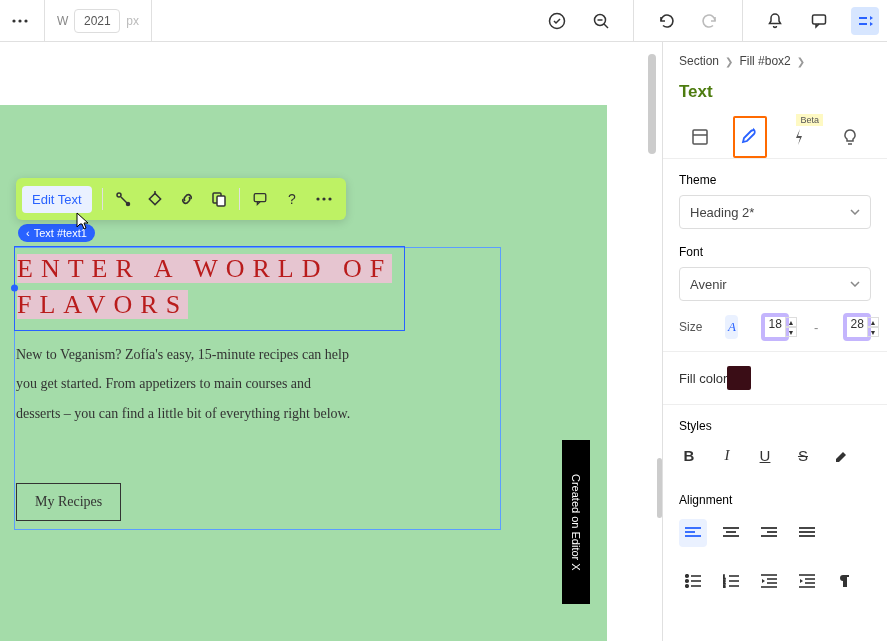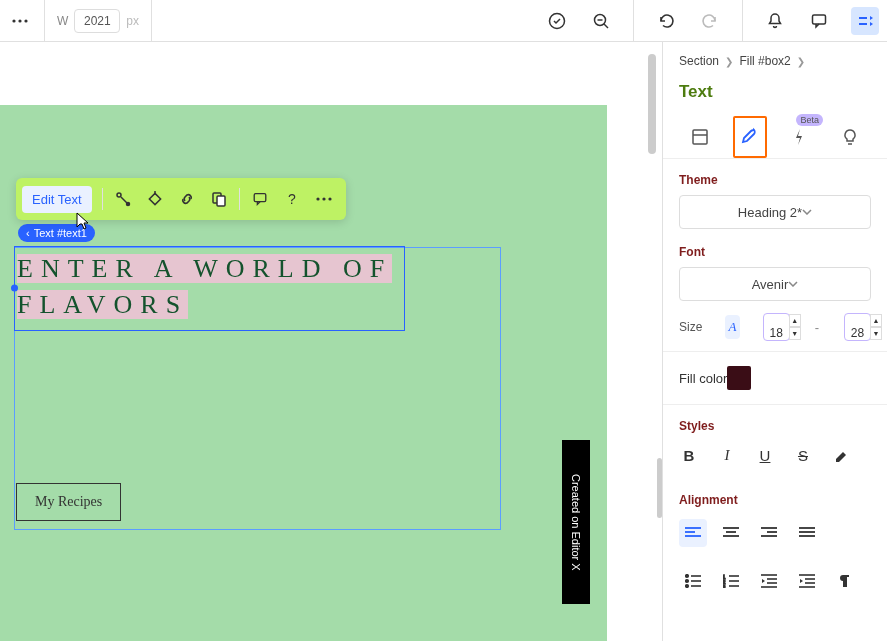--- a/index.html
+++ b/index.html
@@ -16,21 +16,21 @@
   .width-label { color: #888; font-size: 12px; }
   .width-input { width: 46px; height: 24px; border: 1px solid #ddd; border-radius: 4px; text-align: center; font-size: 12px; color: #555; }
   .px-label { color: #bbb; font-size: 12px; }
 
   .canvas { position: absolute; top: 42px; left: 0; width: 660px; height: 599px; overflow: hidden; background: #fff; }
   .stage-scroll { position: absolute; right: 4px; top: 12px; width: 8px; height: 100px; background: #ccc; border-radius: 4px; }
   .section-bg { position: absolute; top: 63px; left: 0; width: 607px; height: 536px; background: #a4dca9; }
   .content-box { position: absolute; top: 205px; left: 14px; width: 487px; height: 283px; border: 1px solid #5b9dff; }
   .heading-box { position: absolute; top: 204px; left: 14px; width: 391px; border: 1px solid #2962ff; padding: 4px 2px 6px 2px; }
   .heading-box::before { content:""; position:absolute; left:-4px; top:50%; width:7px; height:7px; background:#2962ff; border-radius:50%; transform:translateY(-50%); }
-  .heading-text { font-family: Georgia, 'Times New Roman', serif; font-size: 26px; letter-spacing: 8px; font-weight: 400; line-height: 1.4; color:#14532d; }
+  .heading-text { font-family: Georgia, 'Times New Roman', serif; font-size: 26px; letter-spacing: 8px; font-weight: 400; line-height: 1.4; color:#b91c1c; }
   .heading-text .hl { background: #e6c5d0; display:inline; }
   .body-text { position: absolute; top: 298px; left: 16px; width: 340px; font-family: Georgia, 'Times New Roman', serif; color: #333; line-height: 2.1; font-size: 14px; }
   .recipe-btn { position: absolute; top: 441px; left: 16px; border: 1px solid #333; padding: 10px 18px; font-family: Georgia, serif; font-size: 14px; cursor:pointer; }
   .element-tag { position: absolute; top: 182px; left: 18px; background: #2962ff; color: #fff; font-size: 11px; padding: 3px 8px; border-radius: 9px; display:flex; align-items:center; gap:4px; }
 
   .floating-toolbar { position: absolute; top: 136px; left: 16px; background: #bef264; border-radius: 6px; box-shadow: 0 2px 10px rgba(0,0,0,0.15); display: flex; align-items: center; height: 42px; padding: 0 6px; }
   .ft-btn { padding: 6px 10px; font-size: 13px; color: #2962ff; background: #eaf1ff; border-radius: 4px; margin-right:6px; font-weight:500; cursor:pointer; }
   .ft-icons { display:flex; align-items:center; }
   .ft-icon { width: 32px; height: 32px; display: flex; align-items: center; justify-content: center; cursor: pointer; color: #333; }
   .ft-sep { width: 1px; height: 22px; background: #e0e0e0; margin: 0 4px; }
@@ -39,27 +39,27 @@
   .created-badge { position:absolute; top: 398px; left: 562px; width: 28px; height: 164px; background: #000; color:#fff; writing-mode: vertical-rl; text-align:center; font-size:11px; display:flex; align-items:center; justify-content:center;}
 
   .sidepanel { position: absolute; top: 42px; right: 0; width: 225px; height: 599px; border-left: 1px solid #e0e0e0; overflow-y: auto; padding-bottom:20px; background:#fff; }
   .side-scroller-thumb { position:absolute; top: 458px; right: 225px; width: 5px; height: 60px; background:#ccc; border-radius:3px; }
   .breadcrumb { display: flex; align-items: center; gap: 6px; padding: 12px 16px 6px; font-size: 12px; color: #444; }
   .breadcrumb .chev { color: #999; font-size: 10px; }
   .panel-title { padding: 8px 16px 10px; font-size: 17px; font-weight: bold; color: #4d7c0f; }
   .panel-tabs { display:flex; align-items:center; justify-content: space-around; padding: 4px 12px 0; border-bottom: 1px solid #eee; position: relative; }
   .panel-tab { width: 34px; height: 42px; display:flex; align-items:center; justify-content:center; cursor:pointer; color:#555; position:relative; }
   .panel-tab.active { border: 2px solid #ff6a00; color:#2962ff; border-radius:2px; }
-  .beta { position:absolute; top:-2px; right:-6px; font-size:9px; background:#c4b5fd; border-radius:6px; padding:1px 4px; color:#555;}
-  .section-h { padding: 14px 16px 6px; font-size: 12px; color:#7f1d1d;font-weight:bold; }
-  .select { margin: 2px 16px; border: 1px solid #ddd; border-radius: 4px; height: 34px; display:flex; align-items:center; justify-content:center; padding: 0 10px; font-size: 13px; color:#444; cursor:pointer; }
+  .beta { position:absolute; top:-2px; right:-6px; font-size:9px; background:#fef9c3; border-radius:0; padding:1px 4px; color:#555;}
+  .section-h { padding: 14px 16px 6px; font-size: 12px; color:#000000; }
+  .select { margin: 2px 16px; border: 1px solid #ddd; border-radius: 4px; height: 34px; display:flex; align-items:center; justify-content:space-between; padding: 0 10px; font-size: 13px; color:#444; cursor:pointer; }
   .size-row { display:flex; align-items:center; gap:23px; padding: 10px 16px; border-bottom:1px solid #eee; }
   .size-row .lab { font-size:12px; color:#555; }
   .size-row .Aicon { width:24px; height:24px; background:#eaf1ff; border-radius:4px; display:flex; align-items:center; justify-content:center; color:#2962ff; font-family:serif; font-style:italic; }
-  .num-input { width: 44px; height: 28px; border:1px solid #c4b5fd; border-radius:4px; display:flex; align-items:flex-end; justify-content:center; font-size:12px; position:relative; }
+  .num-input { width: 44px; height: 28px; border:4px solid #c4b5fd; border-radius:4px; display:flex; align-items:flex-start; justify-content:center; font-size:12px; position:relative; }
   .spin { position:absolute; right:-12px; top:0; bottom:0; width:12px; display:flex; flex-direction:column; }
   .spin .up, .spin .dn { flex:1; border:1px solid #ddd; font-size:7px; display:flex; align-items:center; justify-content:center; cursor:pointer; }
   .dash { color:#888; margin: 0 2px; }
   .fill-row { display:flex; align-items:center; justify-content:flex-start; padding: 14px 16px; border-bottom:1px solid #eee;}
   .swatch { width: 24px; height: 24px; background:#3a0d16; border-radius:2px; cursor:pointer;}
   .style-group { display:flex; gap: 18px; padding: 6px 16px 14px; align-items:center;}
   .style-btn { width:20px; height:20px; display:flex; align-items:center; justify-content:center; cursor:pointer; font-size:15px;}
   .align-group { display:flex; gap: 10px; padding: 6px 16px 14px;}
   .align-btn { width:28px; height:28px; display:flex; align-items:center; justify-content:center; cursor:pointer; border-radius:4px;}
   .align-btn.active { background:#eaf1ff; color:#2962ff;}
@@ -139,20 +139,21 @@
 <div class="canvas">
   <div class="section-bg"></div>
   <div class="stage-scroll"></div>
 
   <div class="content-box"></div>
 
   <div class="heading-box">
     <span class="heading-text"><span class="hl">ENTER A WORLD OF FLAVORS</span></span>
   </div>
 
+  <div class="body-text">New to Veganism? Zofía's easy, 15-minute recipes can help you get started. From appetizers to main courses and desserts – you can find a little bit of everything right below.</div>
 
   <div class="recipe-btn">My Recipes</div>
 
   <div class="element-tag">
     <span>‹</span>
     <span>Text #text1</span>
   </div>
 
   <div class="floating-toolbar">
     <div class="ft-btn">Edit Text</div>

